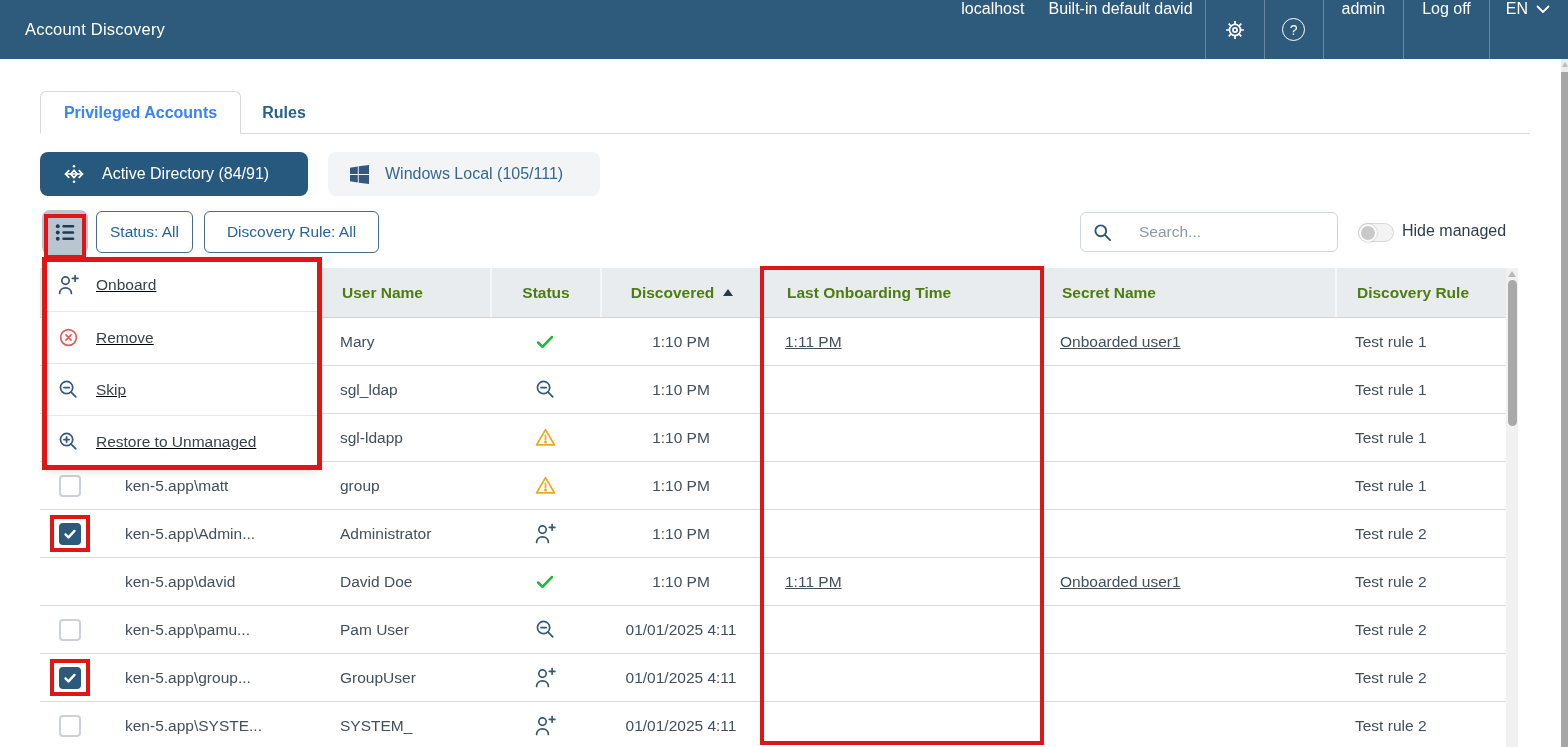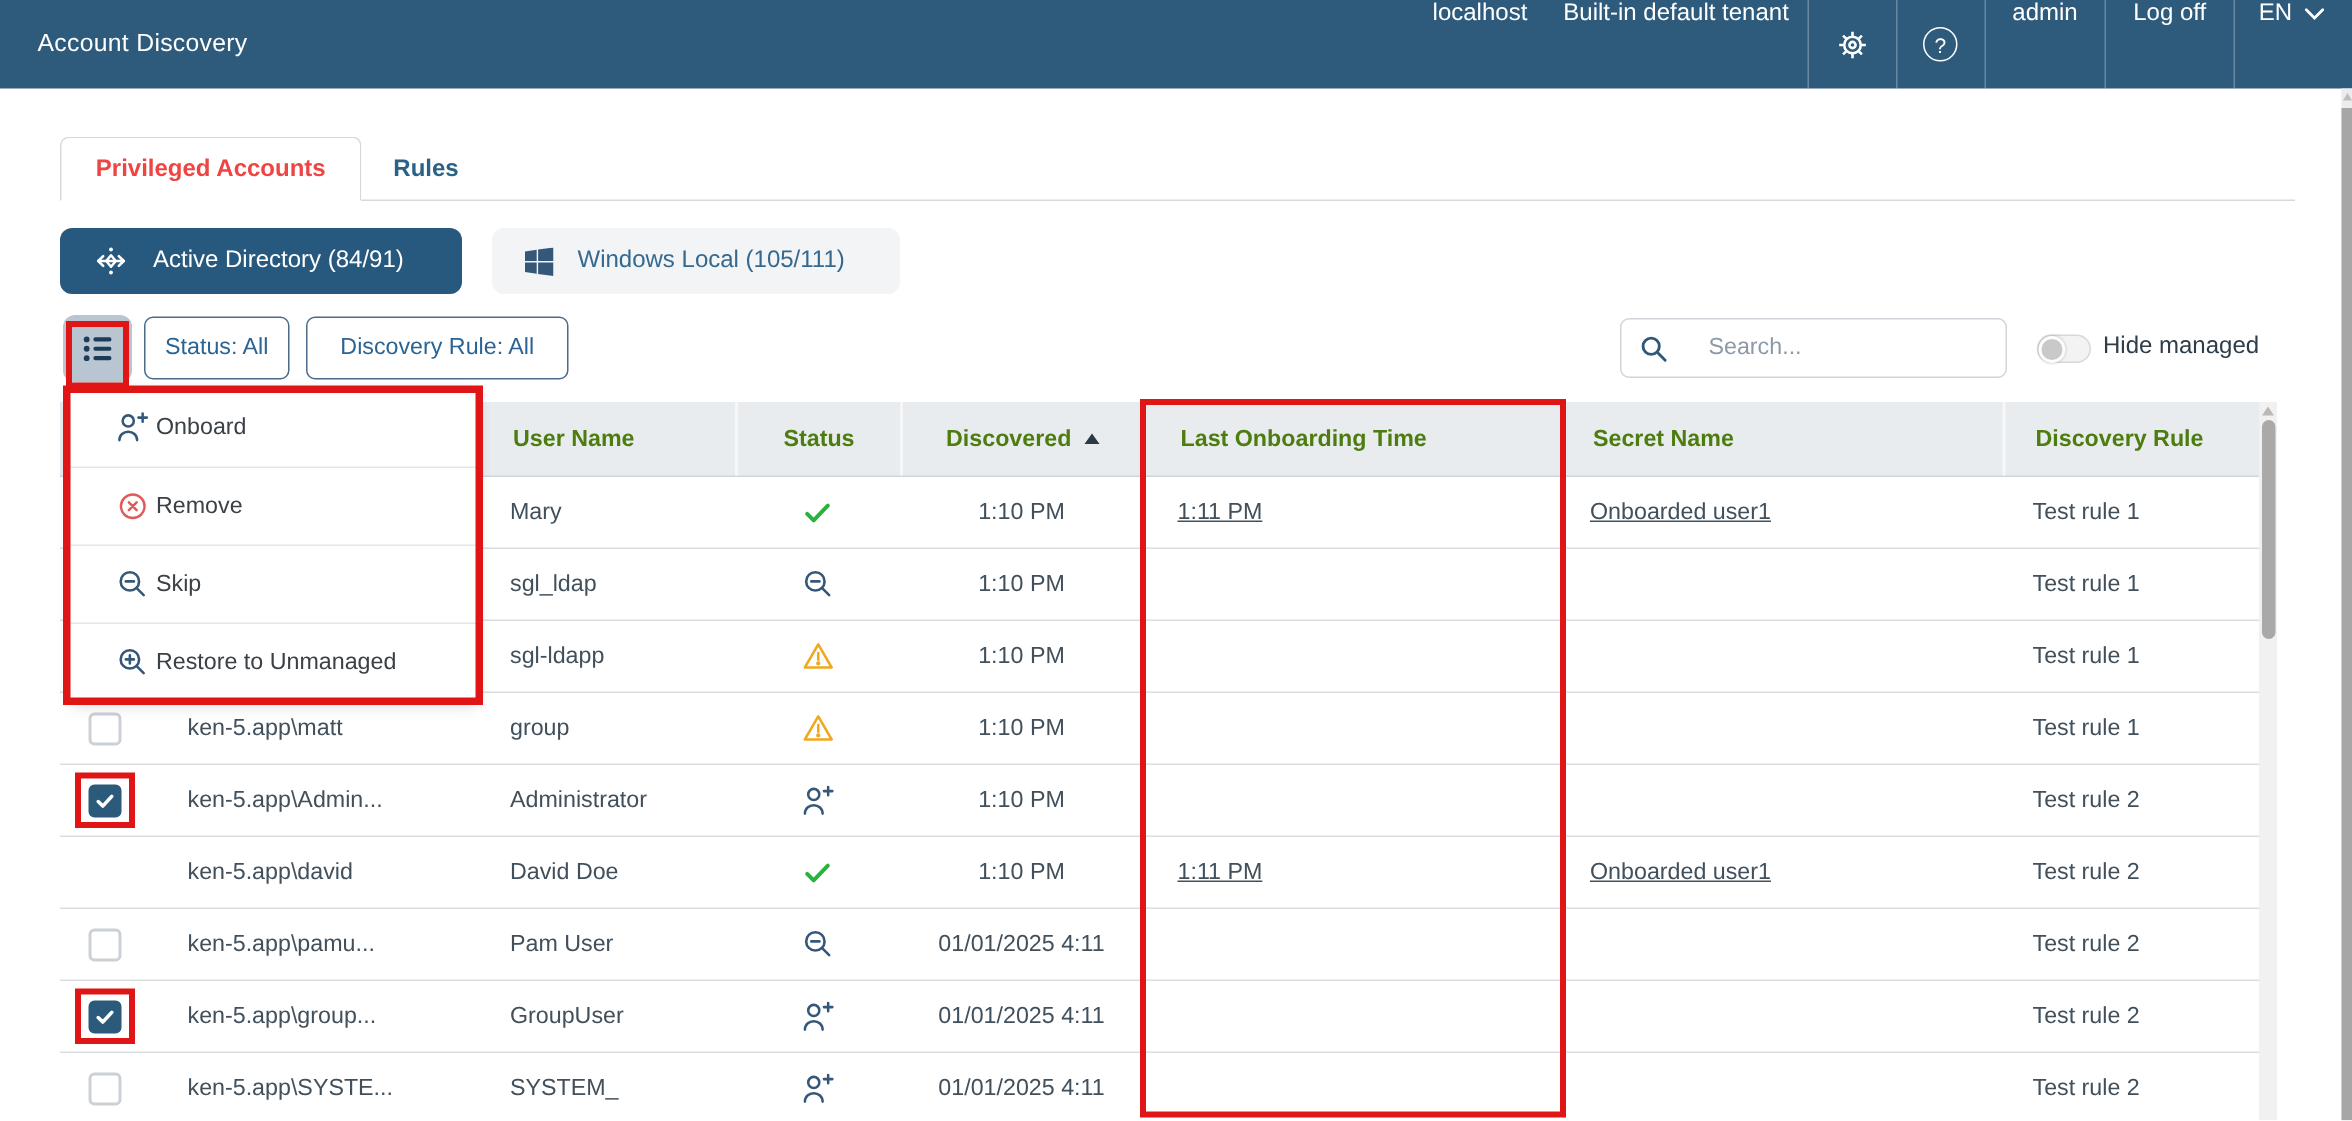--- a/index.html
+++ b/index.html
@@ -19,21 +19,21 @@
             background:transparent; border:none; cursor:pointer; color:#fff; }
   .help-circle { width:23px; height:23px; border:1.6px solid #fff; border-radius:50%;
                  display:flex; align-items:center; justify-content:center; font-size:14px; }
   .lang { display:flex; align-items:center; gap:8px; padding:0 18px 14px 16px; font-size:16px; }
 
   
   .tab-underline { position:absolute; left:40px; top:133px; width:1490px; height:1px; background:#d9d9d9; }
   .tab { position:absolute; top:91px; height:43px; display:flex; align-items:center; justify-content:center;
          font-size:16px; font-weight:700; cursor:pointer; }
   .tab-active { left:40px; width:201px; background:#fff; border:1px solid #d8d8d8; border-bottom:1px solid #fff;
-                border-radius:6px 6px 0 0; color:#ef4444; z-index:2; }
+                border-radius:6px 6px 0 0; color:#3b82f6; z-index:2; }
   .tab-plain { left:248px; width:72px; color:#2a6186; }
 
   
   .src-btn { position:absolute; top:152px; height:44px; border-radius:8px; display:flex; align-items:center;
              gap:16px; padding:0 22px; font-size:16px; cursor:pointer; border:none; }
   .src-btn.primary { left:40px; width:268px; background:var(--c-btn-primary,#27597e); color:#fff; }
   .src-btn.secondary { left:328px; width:272px; background:#f2f4f6; color:#35688f; }
 
   
   .list-btn { position:absolute; left:42px; top:210px; width:46px; height:45px; background:#b9c6d2;
@@ -73,21 +73,21 @@
   .sort-arrow { width:0; height:0; border-left:5.5px solid transparent; border-right:5.5px solid transparent;
                 border-bottom:7px solid #2b3945; margin-left:9px; display:inline-block; }
   .cb { width:22px; height:22px; border:2px solid #ccd1d6; border-radius:4px; background:#fff;
         display:flex; align-items:center; justify-content:center; cursor:pointer; }
   .cb.checked { background:var(--c-cb-checked,#2c5a7a); border-color:var(--c-cb-checked,#2c5a7a); }
   .status-ic { display:flex; align-items:center; justify-content:center; }
 
   
   .menu { position:absolute; left:47px; top:259px; width:271px; background:#fff; z-index:5;
           box-shadow:0 3px 10px rgba(0,0,0,.16); }
-  .menu-item { height:52px; display:flex; align-items:center; gap:3px; padding-left:28px; cursor:pointer; }
+  .menu-item { height:52px; display:flex; align-items:center; gap:15px; padding-left:8px; cursor:pointer;text-decoration:underline; }
   .menu-item + .menu-item { border-top:1px solid #e6e6e6; }
   .menu-item .mi-icon { width:26px; display:flex; justify-content:center; }
   .menu-item .mi-label { font-size:15.5px; color:#3a4147; }
 
   
   .anno { position:absolute; border:4px solid var(--c-anno,#e01616); pointer-events:none; z-index:10; }
   .anno-listbtn { left:44px; top:214px; width:42px; height:45px; }
   .anno-menu { left:42px; top:257px; width:280px; height:213px; border-width:5px; }
   .anno-column { left:760px; top:266px; width:284px; height:479px; }
   .red-ring { position:absolute; left:10px; top:5px; width:40px; height:37px;
@@ -109,21 +109,21 @@
 </style>
 </head>
 <body>
 
 <div class="screen">
 
   <header class="topbar">
     <div class="topbar-title">Account Discovery</div>
     <div class="topbar-right">
       <span class="tb-item tight">localhost</span>
-      <span class="tb-item tight">Built-in default tenant</span>
+      <span class="tb-item tight">Built-in default david</span>
       <span class="tb-sep"></span>
       <button class="tb-btn">
         <span>
             <svg width="26" height="26" viewBox="0 0 24 24" fill="none" stroke="#fff" stroke-width="1.6">
               <circle cx="12" cy="12" r="5.1"></circle>
               <circle cx="12" cy="12" r="1.9"></circle>
               <path d="M12 6.9V3.8M12 17.1v3.1M6.9 12H3.8M17.1 12h3.1M8.4 8.4L6.2 6.2M15.6 8.4l2.2-2.2M8.4 15.6l-2.2 2.2M15.6 15.6l2.2 2.2"></path>
             </svg>
           </span>
       </button>

